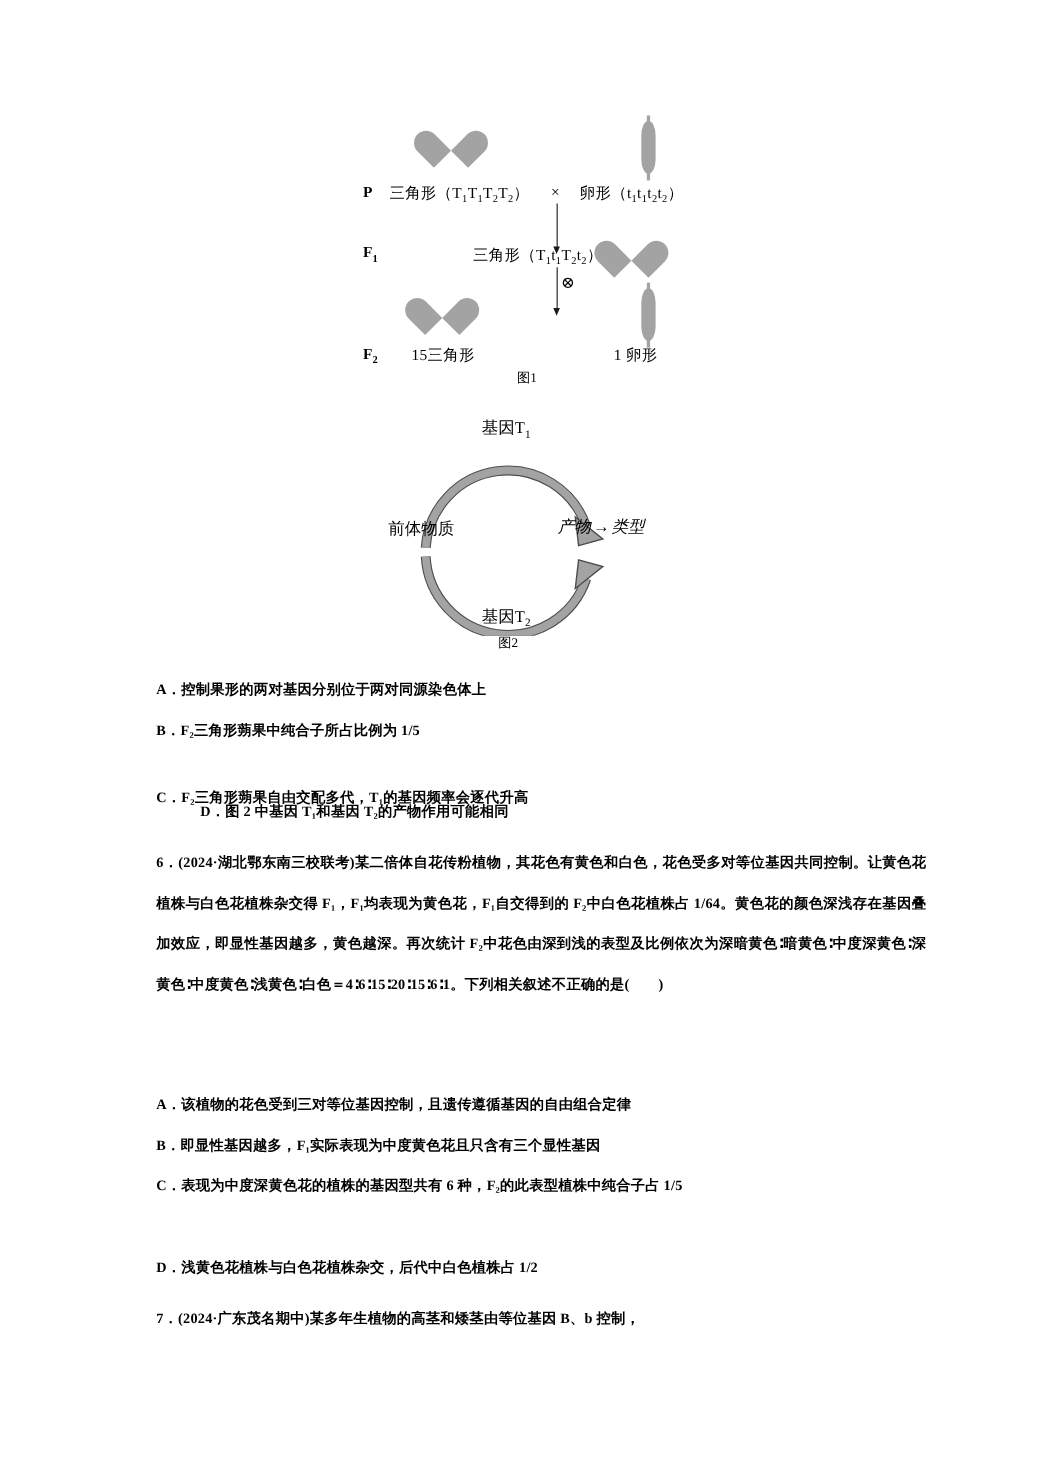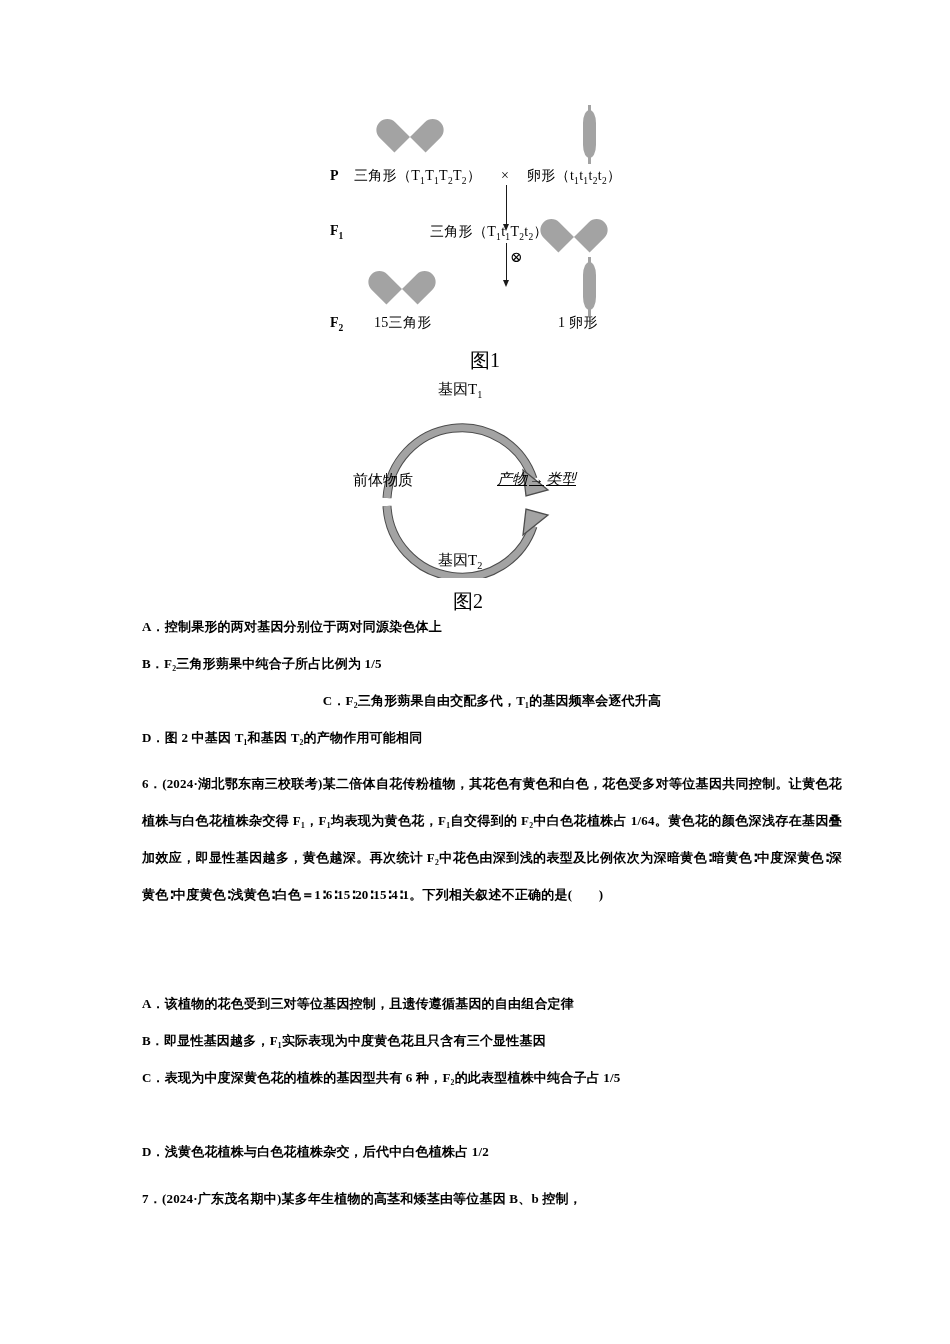--- a/index.html
+++ b/index.html
@@ -96,23 +96,22 @@
   .cross-sym {
     position: absolute;
     font-size: 14px;
   }
   .selfcross {
     position: absolute;
     font-size: 15px;
   }
   .fig-caption {
     position: absolute;
-    font-size: 20px;
-    white-space: nowrap;
-    margin-top: 12px;
+    font-size: 12px;
+    white-space: nowrap;
   }
 
   
   .fig2 {
     position: absolute;
     left: 340px;
     top: 378px;
     width: 280px;
     height: 225px;
   }
@@ -217,36 +216,36 @@
       <path d="M 47 128 A 75 75 0 0 0 193 148" fill="none" stroke="#a3a3a3" stroke-width="7" stroke-linecap="butt"></path>
 
       <polygon points="183,157 208,137 186,131" fill="#a3a3a3" stroke="#4d4d4d" stroke-width="1.3"></polygon>
     </g>
   </svg>
 
   <div class="fig2-text" style="left:98px; top:2px;">
     <span>基因T</span><sub>1</sub>
   </div>
   <div class="fig2-text" style="left:13px; top:93px;">前体物质</div>
-  <div class="fig2-text italic" style="left:157px; top:92px;text-decoration:underline;">
+  <div class="fig2-text italic" style="left:167px; top:92px;">
     <span>产物</span><span style="padding:0 2px;">→</span><span>类型</span>
   </div>
   <div class="fig2-text" style="left:98px; top:173px;">
     <span>基因T</span><sub>2</sub>
   </div>
   <div class="fig-caption" style="left:113px; top:198px;">图2</div>
 </div>
 
 <div class="para choice" style="top:608px;">A．控制果形的两对基因分别位于两对同源染色体上</div>
 <div class="para choice" style="top:645px;">B．F₂三角形蒴果中纯合子所占比例为 1/5</div>
-<div class="para choice" style="top:682px;text-align:center;">C．F₂三角形蒴果自由交配多代，T₁的基因频率会逐代升高</div>
-<div class="para choice" style="top:719px;">D．图 2 中基因 T₁和基因 T₂的产物作用可能相同</div>
+<div class="para choice" style="top:706px;">C．F₂三角形蒴果自由交配多代，T₁的基因频率会逐代升高</div>
+<div class="para choice" style="top:719px;margin-left:40px;">D．图 2 中基因 T₁和基因 T₂的产物作用可能相同</div>
 
 <div class="para qblock" style="top:765px;">
-  <span>6．</span><span>(2024·湖北鄂东南三校联考)</span><span>某二倍体自花传粉植物，其花色有黄色和白色，花色受多对等位基因共同控制。让黄色花植株与白色花植株杂交得 F₁，F₁均表现为黄色花，F₁自交得到的 F₂中白色花植株占 1/64。黄色花的颜色深浅存在基因叠加效应，即显性基因越多，黄色越深。再次统计 F₂中花色由深到浅的表型及比例依次为深暗黄色∶暗黄色∶中度深黄色∶深黄色∶中度黄色∶浅黄色∶白色＝1∶6∶15∶20∶15∶4∶1。下列相关叙述不正确的是(　　)</span>
+  <span>6．</span><span>(2024·湖北鄂东南三校联考)</span><span>某二倍体自花传粉植物，其花色有黄色和白色，花色受多对等位基因共同控制。让黄色花植株与白色花植株杂交得 F₁，F₁均表现为黄色花，F₁自交得到的 F₂中白色花植株占 1/64。黄色花的颜色深浅存在基因叠加效应，即显性基因越多，黄色越深。再次统计 F₂中花色由深到浅的表型及比例依次为深暗黄色∶暗黄色∶中度深黄色∶深黄色∶中度黄色∶浅黄色∶白色＝4∶6∶15∶20∶15∶6∶1。下列相关叙述不正确的是(　　)</span>
 </div>
 
 <div class="para choice" style="top:985px;">A．该植物的花色受到三对等位基因控制，且遗传遵循基因的自由组合定律</div>
 <div class="para choice" style="top:1022px;">B．即显性基因越多，F₁实际表现为中度黄色花且只含有三个显性基因</div>
 <div class="para choice" style="top:1059px;">C．表现为中度深黄色花的植株的基因型共有 6 种，F₂的此表型植株中纯合子占 1/5</div>
 <div class="para choice" style="top:1133px;">D．浅黄色花植株与白色花植株杂交，后代中白色植株占 1/2</div>
 
 <div class="para qblock" style="top:1180px;">
   <span>7．</span><span>(2024·广东茂名期中)</span><span>某多年生植物的高茎和矮茎由等位基因 B、b 控制，</span>
 </div>

